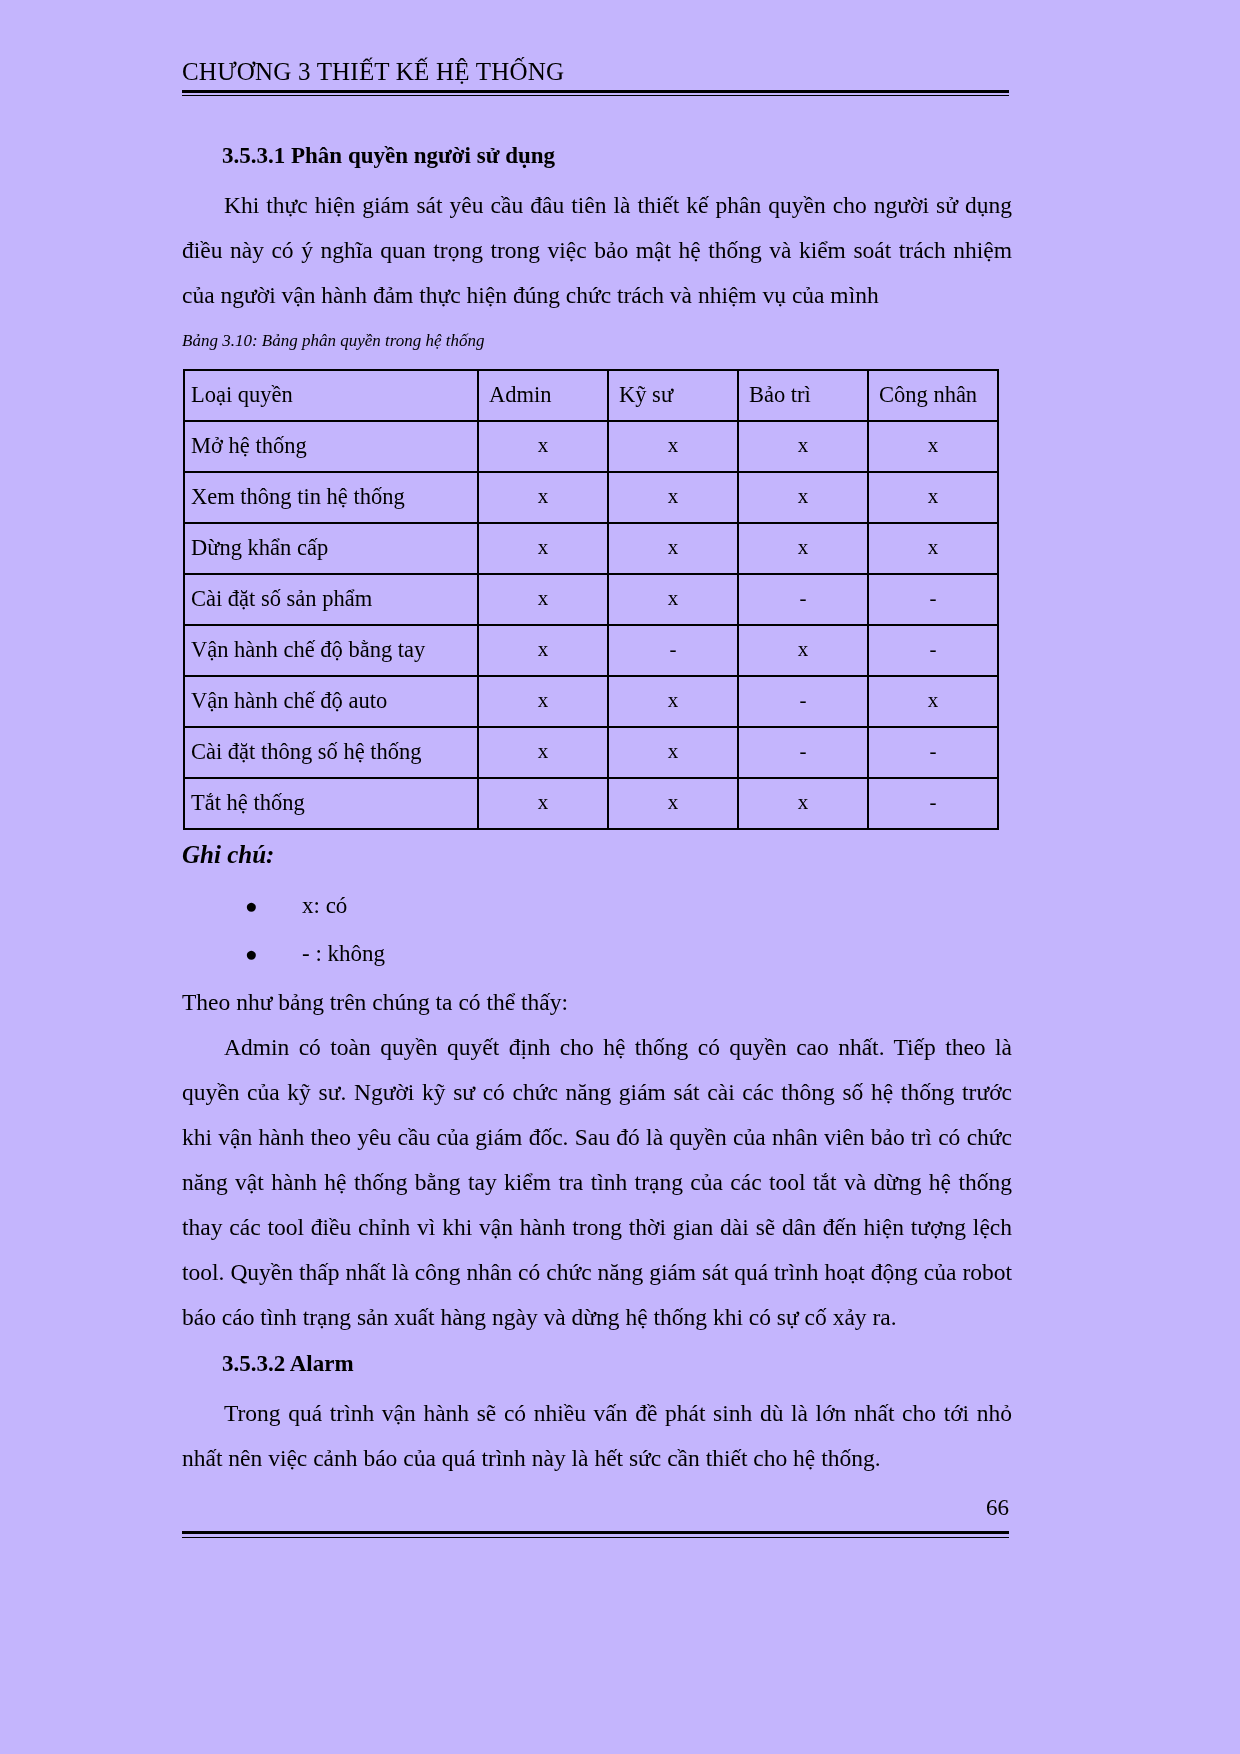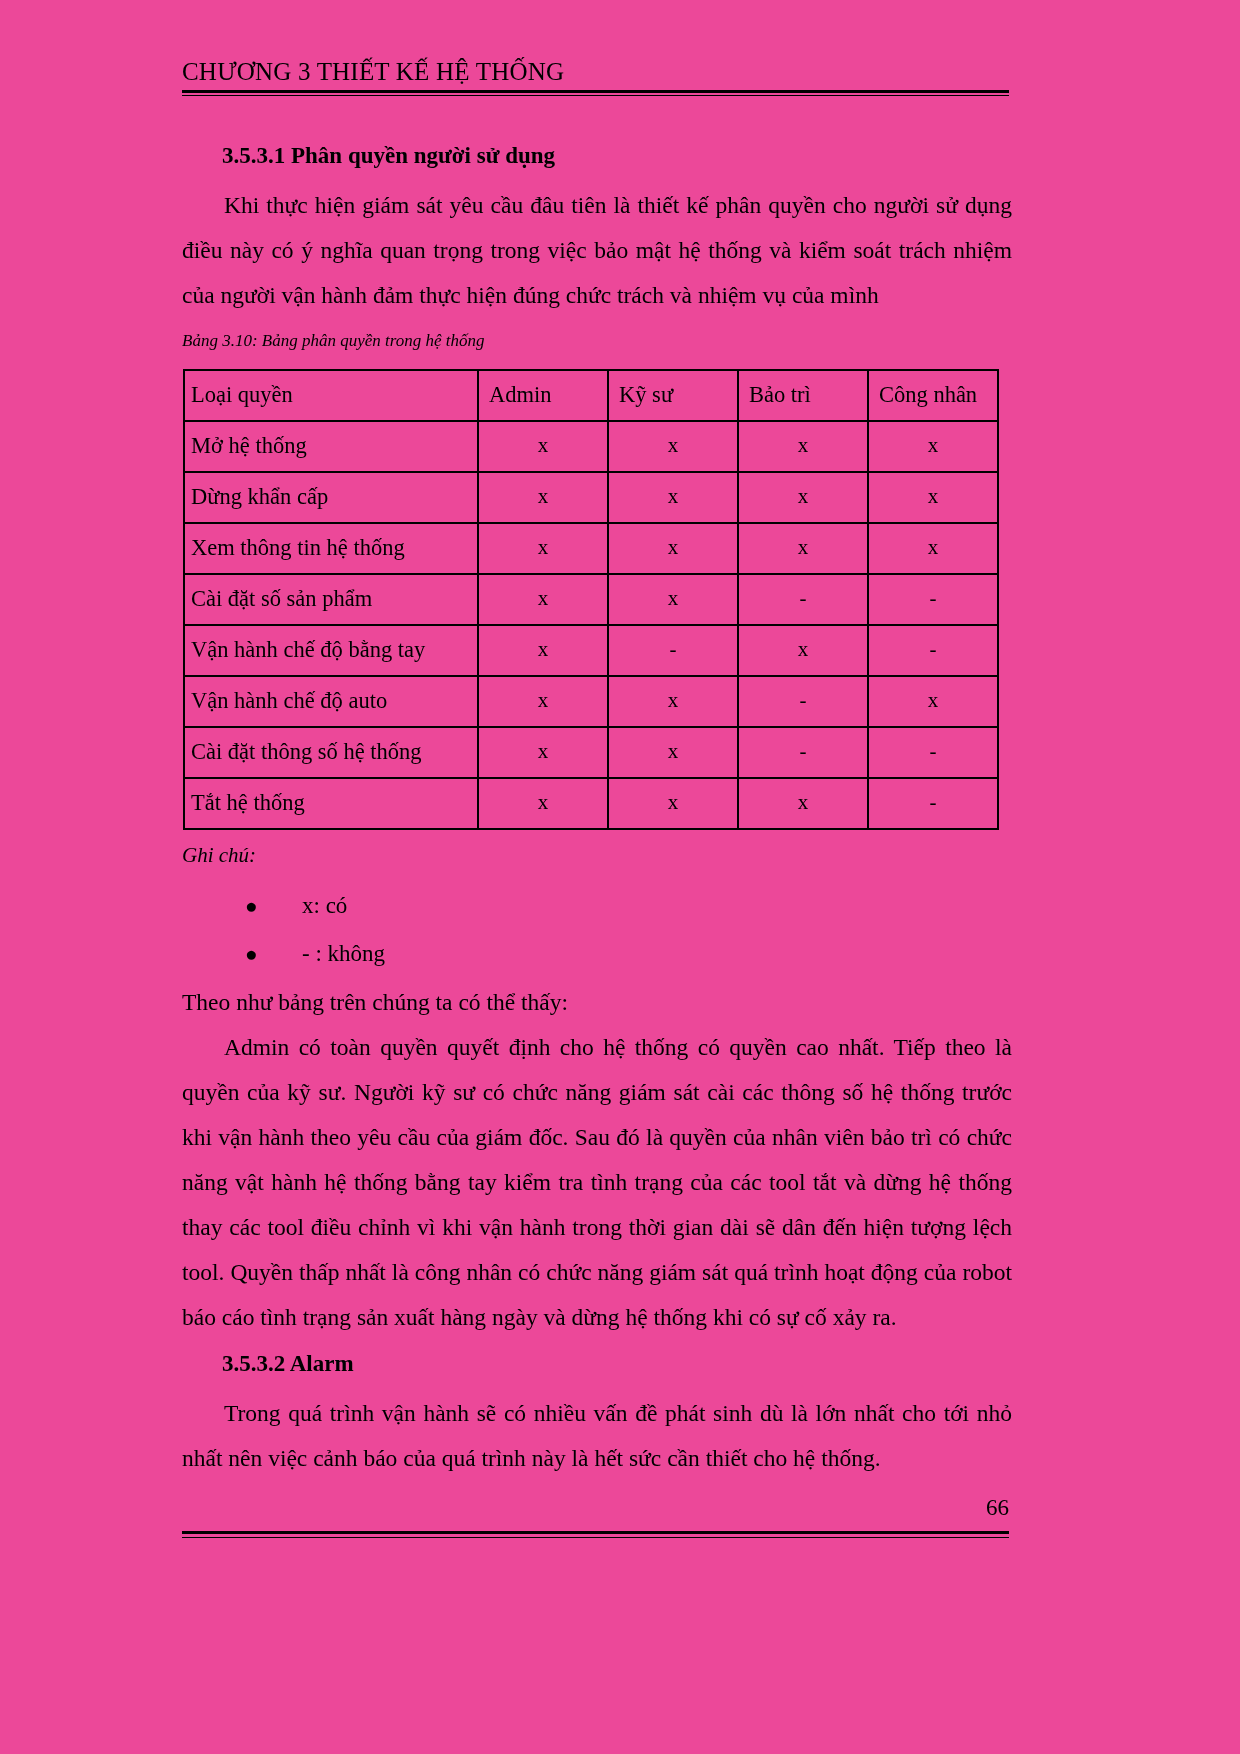--- a/index.html
+++ b/index.html
@@ -13,21 +13,21 @@
     font-family: "Liberation Serif", "DejaVu Serif", serif;
     color: #000000;
     position: relative;
     overflow: hidden;
   }
   .page {
     position: absolute;
     left: 0; top: 0;
     width: 1240px;
     height: 1754px;
-    background: #ec4899;
+    background: #c4b5fd;
   }
 
   
   .header {
     position: absolute;
     left: 182px;
     top: 58px;
     width: 827px;
   }
   .header-title {
@@ -103,23 +103,24 @@
   table.perm th.c-role, table.perm td.c-role {
     text-align: center;
     width: 118px;
   }
   table.perm th.c-role { text-align: left; padding-left: 10px; }
   table.perm td.val { text-align: center; font-size: 21px; }
 
   
   .note-label {
     font-style: italic;
-    font-size: 21px;
+    font-size: 25px;
     line-height: 42px;
     margin: 4px 0 0 0;
+    font-weight: bold;
   }
   ul.notes {
     list-style: none;
     margin: 6px 0 2px 0;
     padding: 0;
   }
   ul.notes li {
     position: relative;
     font-size: 23px;
     line-height: 48px;
@@ -185,28 +186,28 @@
       </thead>
       <tbody>
         <tr>
           <td class="c-name">Mở hệ thống</td>
           <td class="c-role val">x</td>
           <td class="c-role val">x</td>
           <td class="c-role val">x</td>
           <td class="c-role val">x</td>
         </tr>
         <tr>
+          <td class="c-name">Xem thông tin hệ thống</td>
+          <td class="c-role val">x</td>
+          <td class="c-role val">x</td>
+          <td class="c-role val">x</td>
+          <td class="c-role val">x</td>
+        </tr>
+        <tr>
           <td class="c-name">Dừng khẩn cấp</td>
-          <td class="c-role val">x</td>
-          <td class="c-role val">x</td>
-          <td class="c-role val">x</td>
-          <td class="c-role val">x</td>
-        </tr>
-        <tr>
-          <td class="c-name">Xem thông tin hệ thống</td>
           <td class="c-role val">x</td>
           <td class="c-role val">x</td>
           <td class="c-role val">x</td>
           <td class="c-role val">x</td>
         </tr>
         <tr>
           <td class="c-name">Cài đặt số sản phẩm</td>
           <td class="c-role val">x</td>
           <td class="c-role val">x</td>
           <td class="c-role val">-</td>

